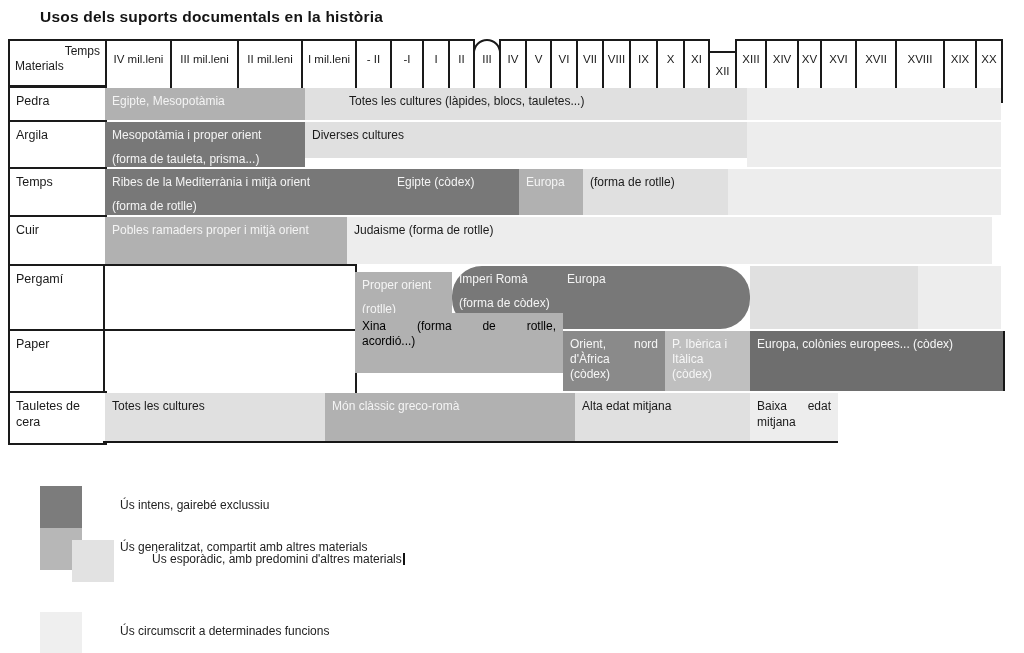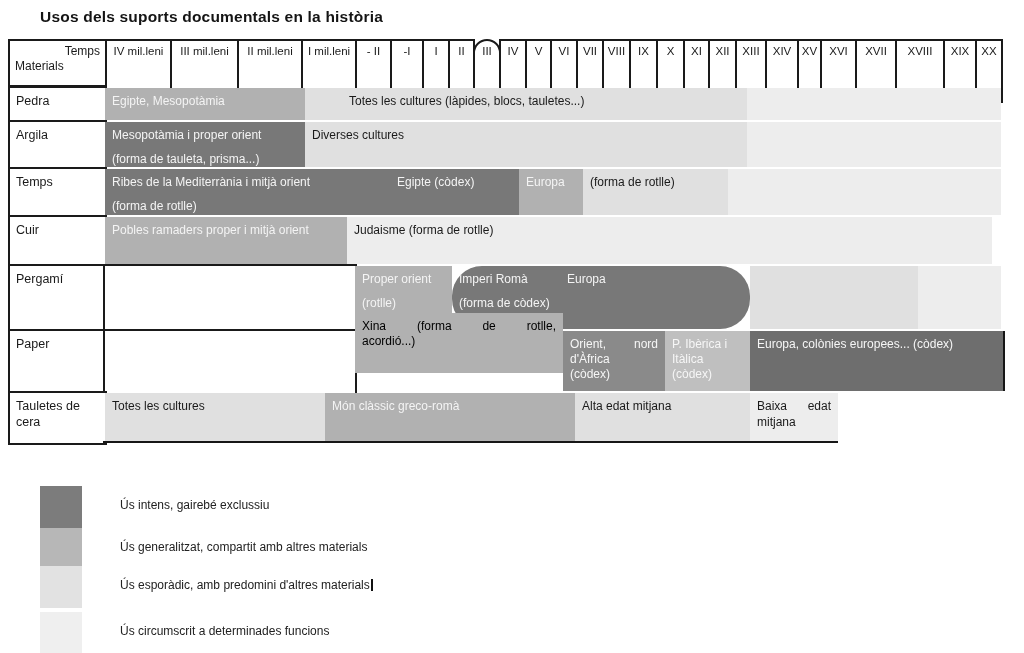--- a/index.html
+++ b/index.html
@@ -3,21 +3,21 @@
 <meta charset="utf-8">
 <style>
   html,body{margin:0;padding:0;background:#ffffff;}
   #page{position:relative;width:1024px;height:653px;background:#ffffff;
         font-family:"Liberation Sans",sans-serif;color:#1a1a1a;overflow:hidden;}
   #title{position:absolute;left:40px;top:8px;font-size:15.5px;font-weight:bold;
          letter-spacing:.2px;color:#141414;}
   .hcell{position:absolute;top:39px;height:64px;box-sizing:border-box;
          border:2px solid #1a1a1a;background:#fff;font-size:11.5px;
          display:flex;align-items:flex-start;justify-content:center;
-         padding-top:4px;white-space:nowrap;overflow:hidden;}
+         padding-top:12px;white-space:nowrap;overflow:hidden;}
   #corner{position:absolute;left:8px;top:39px;width:99px;height:48px;box-sizing:border-box;
           border:2px solid #1a1a1a;background:#fff;font-size:12px;padding:3px 5px;}
   #corner .t{text-align:right;}
   #corner .m{text-align:left;margin-top:1px;}
   .rowlabel{position:absolute;left:8px;width:99px;box-sizing:border-box;
             border:2px solid #1a1a1a;background:#fff;font-size:12.5px;
             padding:5px 6px;line-height:1.3;}
   .emptybox{position:absolute;box-sizing:border-box;border:2px solid #1a1a1a;background:#fff;}
   .band{position:absolute;box-sizing:border-box;font-size:12px;line-height:1.3;
         padding:6px 7px;overflow:hidden;}
@@ -54,57 +54,57 @@
       <div class="hcell" style="left: 448px; width: 27px;">II</div>
       <div class="hcell" style="left: 473px; width: 28px; border-radius: 14px;">III</div>
       <div class="hcell" style="left: 499px; width: 28px;">IV</div>
       <div class="hcell" style="left: 525px; width: 27px;">V</div>
       <div class="hcell" style="left: 550px; width: 28px;">VI</div>
       <div class="hcell" style="left: 576px; width: 28px;">VII</div>
       <div class="hcell" style="left: 602px; width: 29px;">VIII</div>
       <div class="hcell" style="left: 629px; width: 29px;">IX</div>
       <div class="hcell" style="left: 656px; width: 29px;">X</div>
       <div class="hcell" style="left: 683px; width: 27px;">XI</div>
-      <div class="hcell" style="left: 708px; width: 29px;">XII</div>
+      <div class="hcell" style="left: 708px; width: 29px; margin-top: 12px;">XII</div>
       <div class="hcell" style="left: 735px; width: 32px;">XIII</div>
       <div class="hcell" style="left: 765px; width: 34px;">XIV</div>
       <div class="hcell" style="left: 797px; width: 25px;">XV</div>
       <div class="hcell" style="left: 820px; width: 37px;">XVI</div>
       <div class="hcell" style="left: 855px; width: 42px;">XVII</div>
       <div class="hcell" style="left: 895px; width: 50px;">XVIII</div>
       <div class="hcell" style="left: 943px; width: 34px;">XIX</div>
       <div class="hcell" style="left: 975px; width: 28px;">XX</div>
     </div>
   <div id="rowsArea">
       <div class="rowlabel" style="top: 86px; height: 38px;">Pedra</div>
       <div class="band" style="left: 105px; width: 200px; top: 88px; height: 32px; background: rgb(177, 177, 177); color: rgb(244, 244, 244);">Egipte, Mesopotàmia</div>
       <div class="band" style="left: 305px; width: 442px; top: 88px; height: 32px; background: rgb(224, 224, 224); color: rgb(26, 26, 26); padding-left: 44px;">Totes les cultures (làpides, blocs, tauletes...)</div>
       <div class="band" style="left: 747px; width: 254px; top: 88px; height: 32px; background: rgb(237, 237, 237); color: rgb(26, 26, 26);"></div>
       <div class="rowlabel" style="top: 120px; height: 51px;">Argila</div>
       <div class="band" style="left: 105px; width: 200px; top: 122px; height: 45px; background: rgb(120, 120, 120); color: rgb(244, 244, 244);">
         <div class="ln wide">Mesopotàmia i proper orient</div>
         <div class="ln wide">(forma de tauleta, prisma...)</div>
       </div>
-      <div class="band" style="left: 305px; width: 442px; top: 122px; height: 45px; background: rgb(224, 224, 224); color: rgb(26, 26, 26); padding-left: 7px;">Diverses cultures</div>
+      <div class="band" style="left: 305px; width: 442px; top: 122px; height: 36px; background: rgb(224, 224, 224); color: rgb(26, 26, 26); padding-left: 7px;">Diverses cultures</div>
       <div class="band" style="left: 747px; width: 254px; top: 122px; height: 45px; background: rgb(237, 237, 237); color: rgb(26, 26, 26);"></div>
       <div class="rowlabel" style="top: 167px; height: 52px;">Temps</div>
       <div class="band" style="left: 105px; width: 414px; top: 169px; height: 46px; background: rgb(120, 120, 120); color: rgb(244, 244, 244);">
         <div class="ln wide">Ribes de la Mediterrània i mitjà orient</div>
         <div class="ln wide">(forma de rotlle)</div>
       </div>
       <div class="band" style="left: 390px; width: 129px; top: 169px; height: 46px; background: transparent; color: rgb(244, 244, 244);">Egipte (còdex)</div>
       <div class="band" style="left: 519px; width: 64px; top: 169px; height: 46px; background: rgb(177, 177, 177); color: rgb(244, 244, 244);">Europa</div>
       <div class="band" style="left: 583px; width: 145px; top: 169px; height: 46px; background: rgb(224, 224, 224); color: rgb(26, 26, 26);">(forma de rotlle)</div>
       <div class="band" style="left: 728px; width: 273px; top: 169px; height: 46px; background: rgb(237, 237, 237); color: rgb(26, 26, 26);"></div>
       <div class="rowlabel" style="top: 215px; height: 53px;">Cuir</div>
       <div class="band justify" style="left: 105px; width: 242px; top: 217px; height: 47px; background: rgb(177, 177, 177); color: rgb(244, 244, 244);">Pobles ramaders proper i mitjà orient</div>
       <div class="band" style="left: 347px; width: 645px; top: 217px; height: 47px; background: rgb(237, 237, 237); color: rgb(26, 26, 26);">Judaisme (forma de rotlle)</div>
       <div class="rowlabel" style="top: 264px; height: 69px;">Pergamí</div>
       <div class="emptybox" style="left: 103px; width: 254px; top: 264px; height: 69px;"></div>
-      <div class="band" style="left: 355px; width: 97px; top: 266px; height: 63px; background: rgb(177, 177, 177); color: rgb(244, 244, 244);">
+      <div class="band" style="left: 355px; width: 97px; top: 272px; height: 63px; background: rgb(177, 177, 177); color: rgb(244, 244, 244);">
         <div class="ln wide">Proper orient</div>
         <div class="ln wide">(rotlle)</div>
       </div>
       <div class="band" style="left: 452px; width: 298px; top: 266px; height: 63px; background: rgb(120, 120, 120); color: rgb(244, 244, 244); border-radius: 30px;">
         <div class="ln wide">Imperi Romà</div>
         <div class="ln wide">(forma de còdex)</div>
       </div>
       <div class="band" style="left: 560px; width: 190px; top: 266px; height: 63px; background: transparent; color: rgb(244, 244, 244);">Europa</div>
       <div class="band" style="left: 750px; width: 168px; top: 266px; height: 63px; background: rgb(224, 224, 224); color: rgb(26, 26, 26);"></div>
       <div class="band" style="left: 918px; width: 83px; top: 266px; height: 63px; background: rgb(237, 237, 237); color: rgb(26, 26, 26);"></div>
@@ -134,21 +134,21 @@
     </div>
   <div id="legendArea">
       <div class="legend-item" style="top: 486px;">
         <div class="legend-swatch" style="background: rgb(124, 124, 124);"></div>
         <div class="legend-label">Ús intens, gairebé exclussiu</div>
       </div>
       <div class="legend-item" style="top: 528px;">
         <div class="legend-swatch" style="background: rgb(183, 183, 183);"></div>
         <div class="legend-label">Ús generalitzat, compartit amb altres materials</div>
       </div>
-      <div class="legend-item" style="top: 566px;">
+      <div class="legend-item" style="top: 540px; margin-left: 32px;">
         <div class="legend-swatch" style="background: rgb(226, 226, 226);"></div>
         <div class="legend-label">Ús esporàdic, amb predomini d'altres materials<span class="cursor-bar"></span></div>
       </div>
       <div class="legend-item" style="top: 612px;">
         <div class="legend-swatch" style="background: rgb(239, 239, 239);"></div>
         <div class="legend-label">Ús circumscrit a determinades funcions</div>
       </div>
     </div>
 </div>
 

